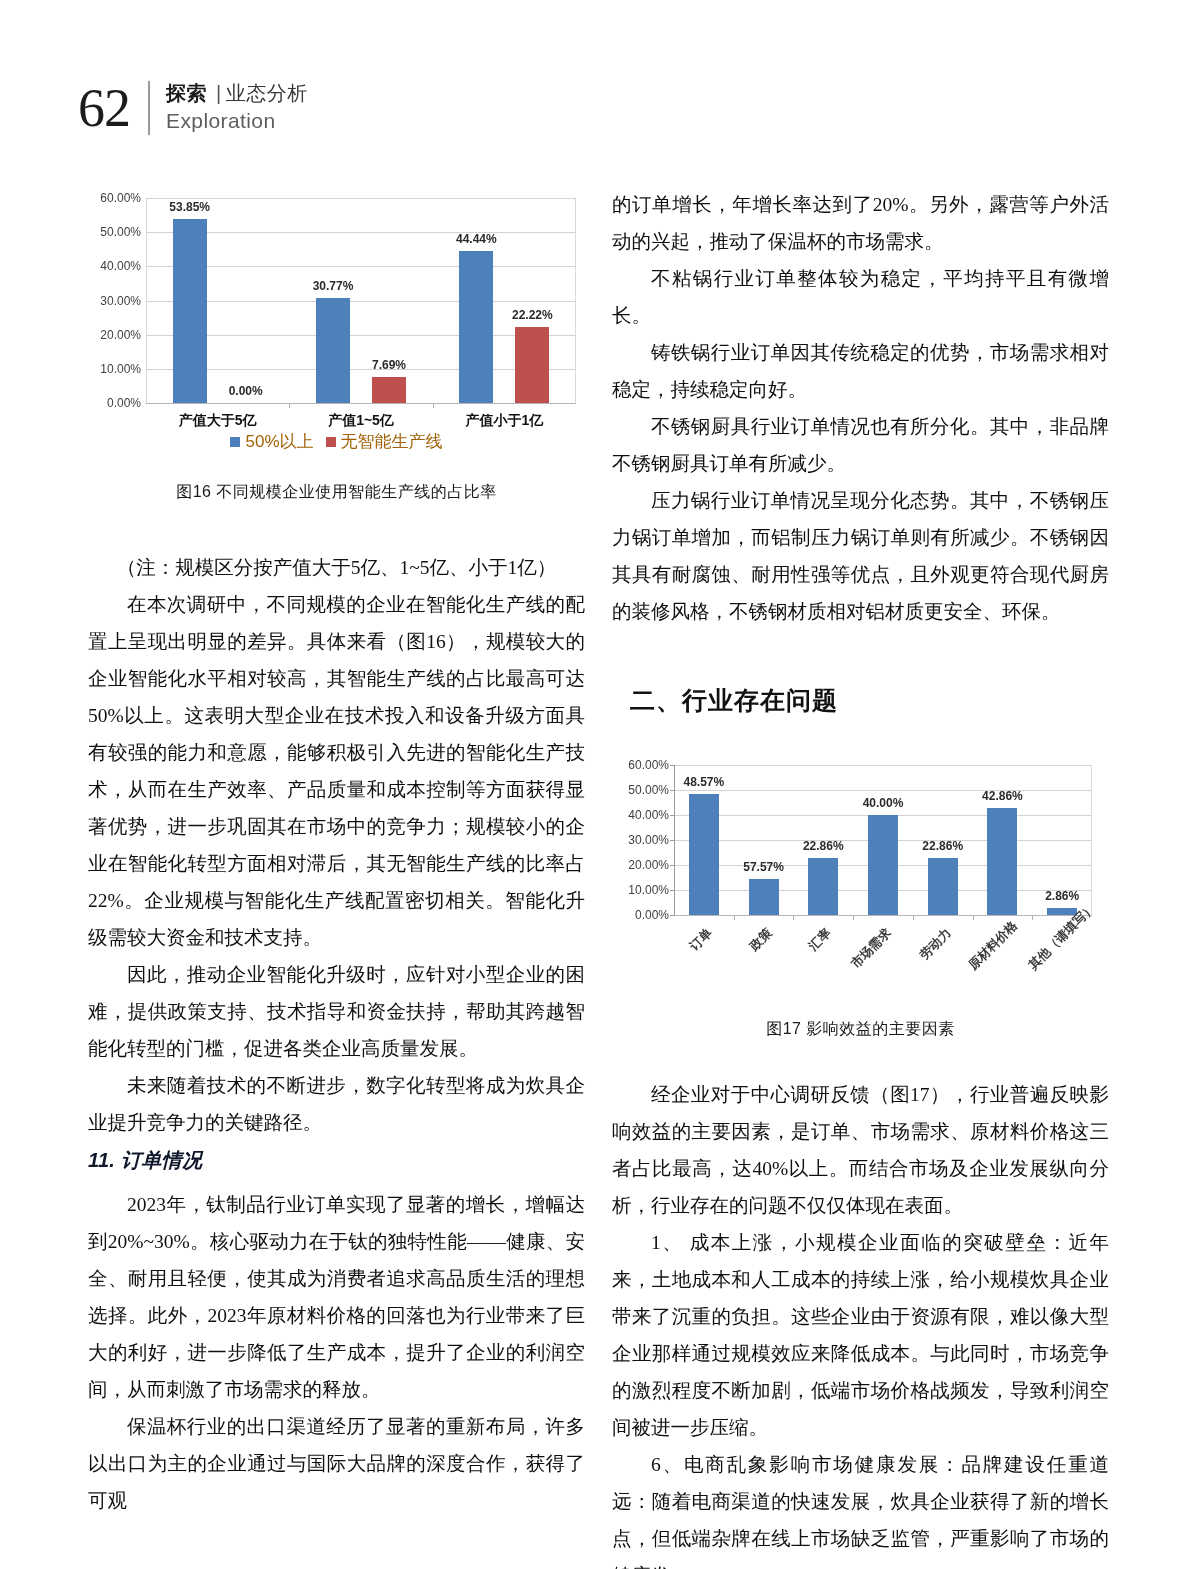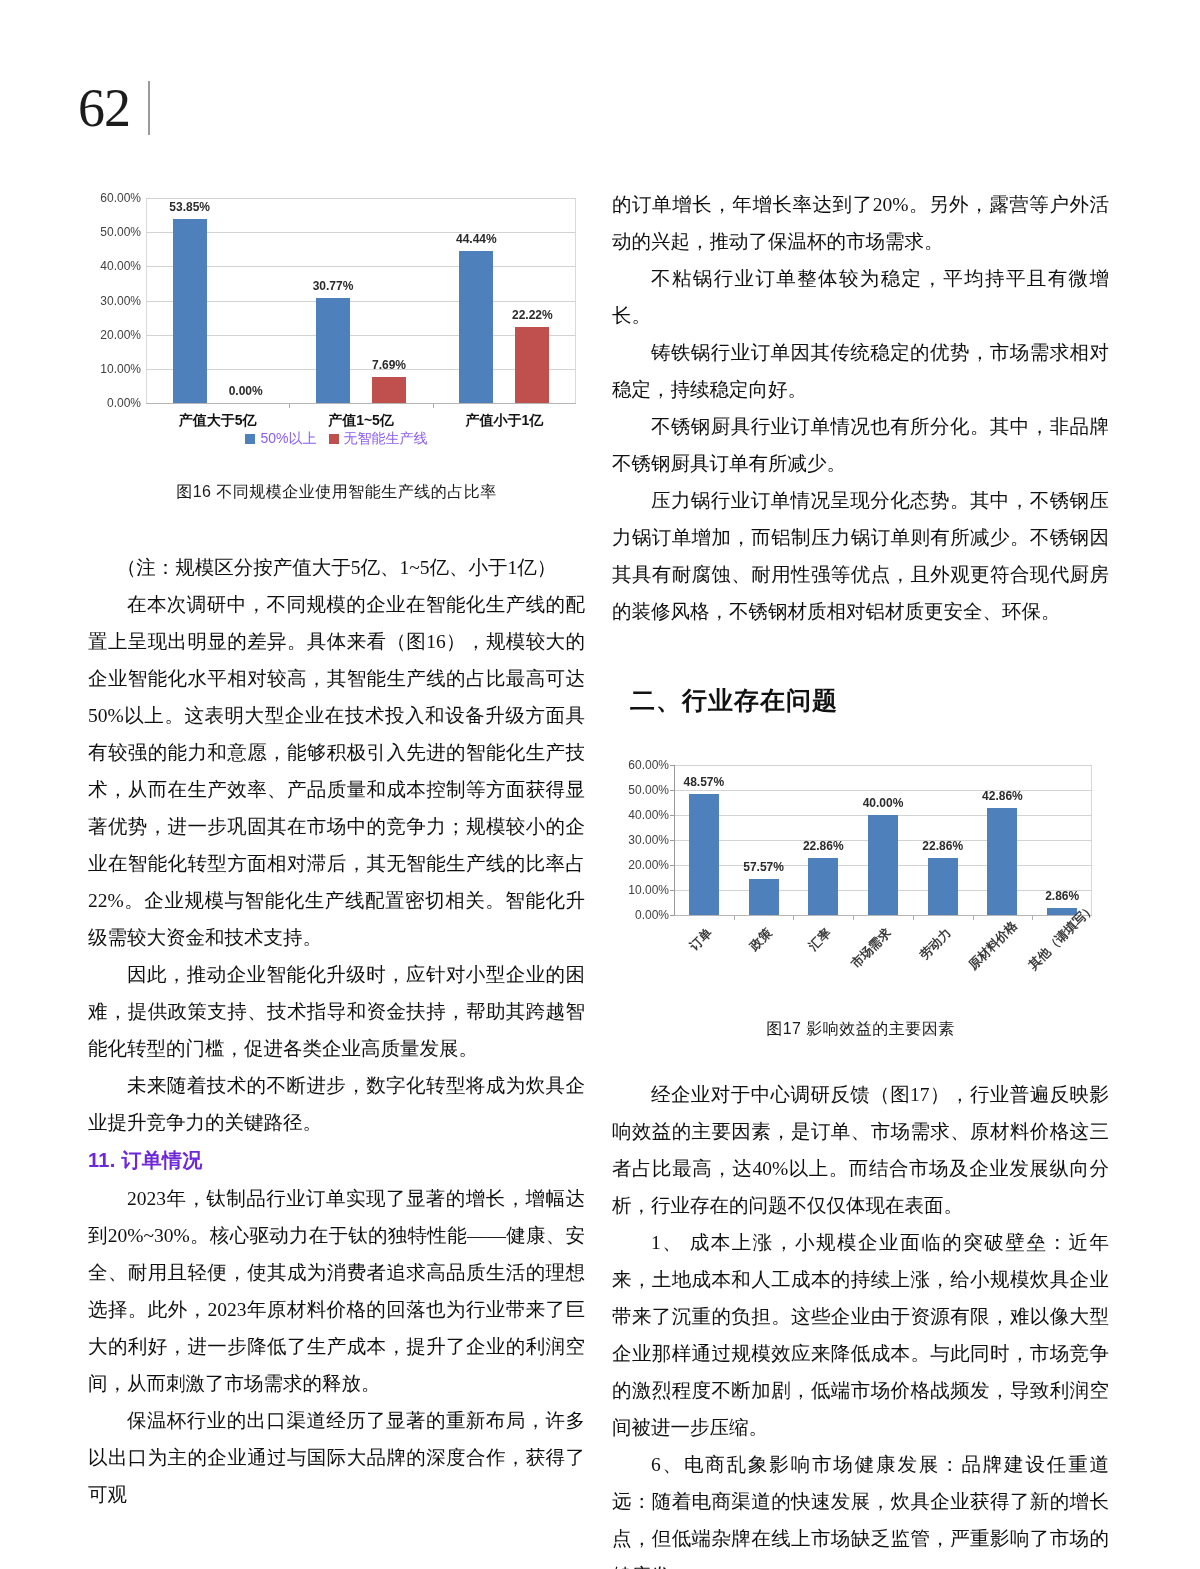--- a/index.html
+++ b/index.html
@@ -61,22 +61,22 @@
 
   .caption{
     font-family:"Liberation Sans", sans-serif;
     font-size:16px; color:#1a1a1a;
     text-align:center; margin:0;
     letter-spacing:0.5px;
   }
 
   h3.subhead{
     font-family:"Liberation Sans", sans-serif;
-    font-size:20px; font-weight:bold; color:#6d28d9;
-    margin:6px 0 6px 0; letter-spacing:0.3px;
+    font-size:20px; font-weight:bold; color:#0f172a;
+    margin:6px 0 12px 0; letter-spacing:0.3px;font-style:italic;
   }
   h2.sechead{
     font-family:"Liberation Sans", sans-serif;
     font-size:25px; font-weight:bold; color:#111;
     margin:18px; letter-spacing:1px;
   }
   .sp-8{height:8px;} .sp-20{height:20px;}
   .sp-28{height:28px;} .sp-36{height:36px;} .sp-46{height:46px;}
 
   
@@ -124,32 +124,40 @@
     text-align:right;
   }
   .xtick{
     position:absolute; width:1px; height:5px; background:#b0b0b0;
   }
   .legend{
     display:flex; justify-content:center; align-items:center; gap:12px;
     margin-top:10px;
   }
   .legend-item{ display:flex; align-items:center; gap:5px;
-    font-family:"Liberation Sans", sans-serif; font-size:14px; color:#8b5cf6; }
+    font-family:"Liberation Sans", sans-serif; font-size:17px; color:#a16207; }
   .swatch{ width:10px; height:10px; display:inline-block; }
   .plotbox-border{
     position:absolute; inset:0; border:1px solid #d9d9d9; border-top:none; border-bottom:none;
   }
 </style>
 </head>
 <body>
 
 <div class="page-header">
   <div class="folio">62</div>
   <div class="header-rule"></div>
+  <div class="header-titles">
+    <div class="header-cn">
+      <span>探索</span>
+      <span class="sep">|</span>
+      <span class="sub">业态分析</span>
+    </div>
+    <div class="header-en">Exploration</div>
+  </div>
 </div>
 
 <div class="col col-left">
 
   <div class="chart" style="height:268px;">
     <div class="chart-inner" id="fig16" style="position:absolute; left:58px; top:12px; width:430px; height:205px;">
         <div class="plotbox-border"></div>
         <div class="axisline" style="top: 205px;"></div>
         <div class="ylab" style="top: 205px;">0.00%</div>
         <div class="gridline" style="top: 170.833px;"></div>

